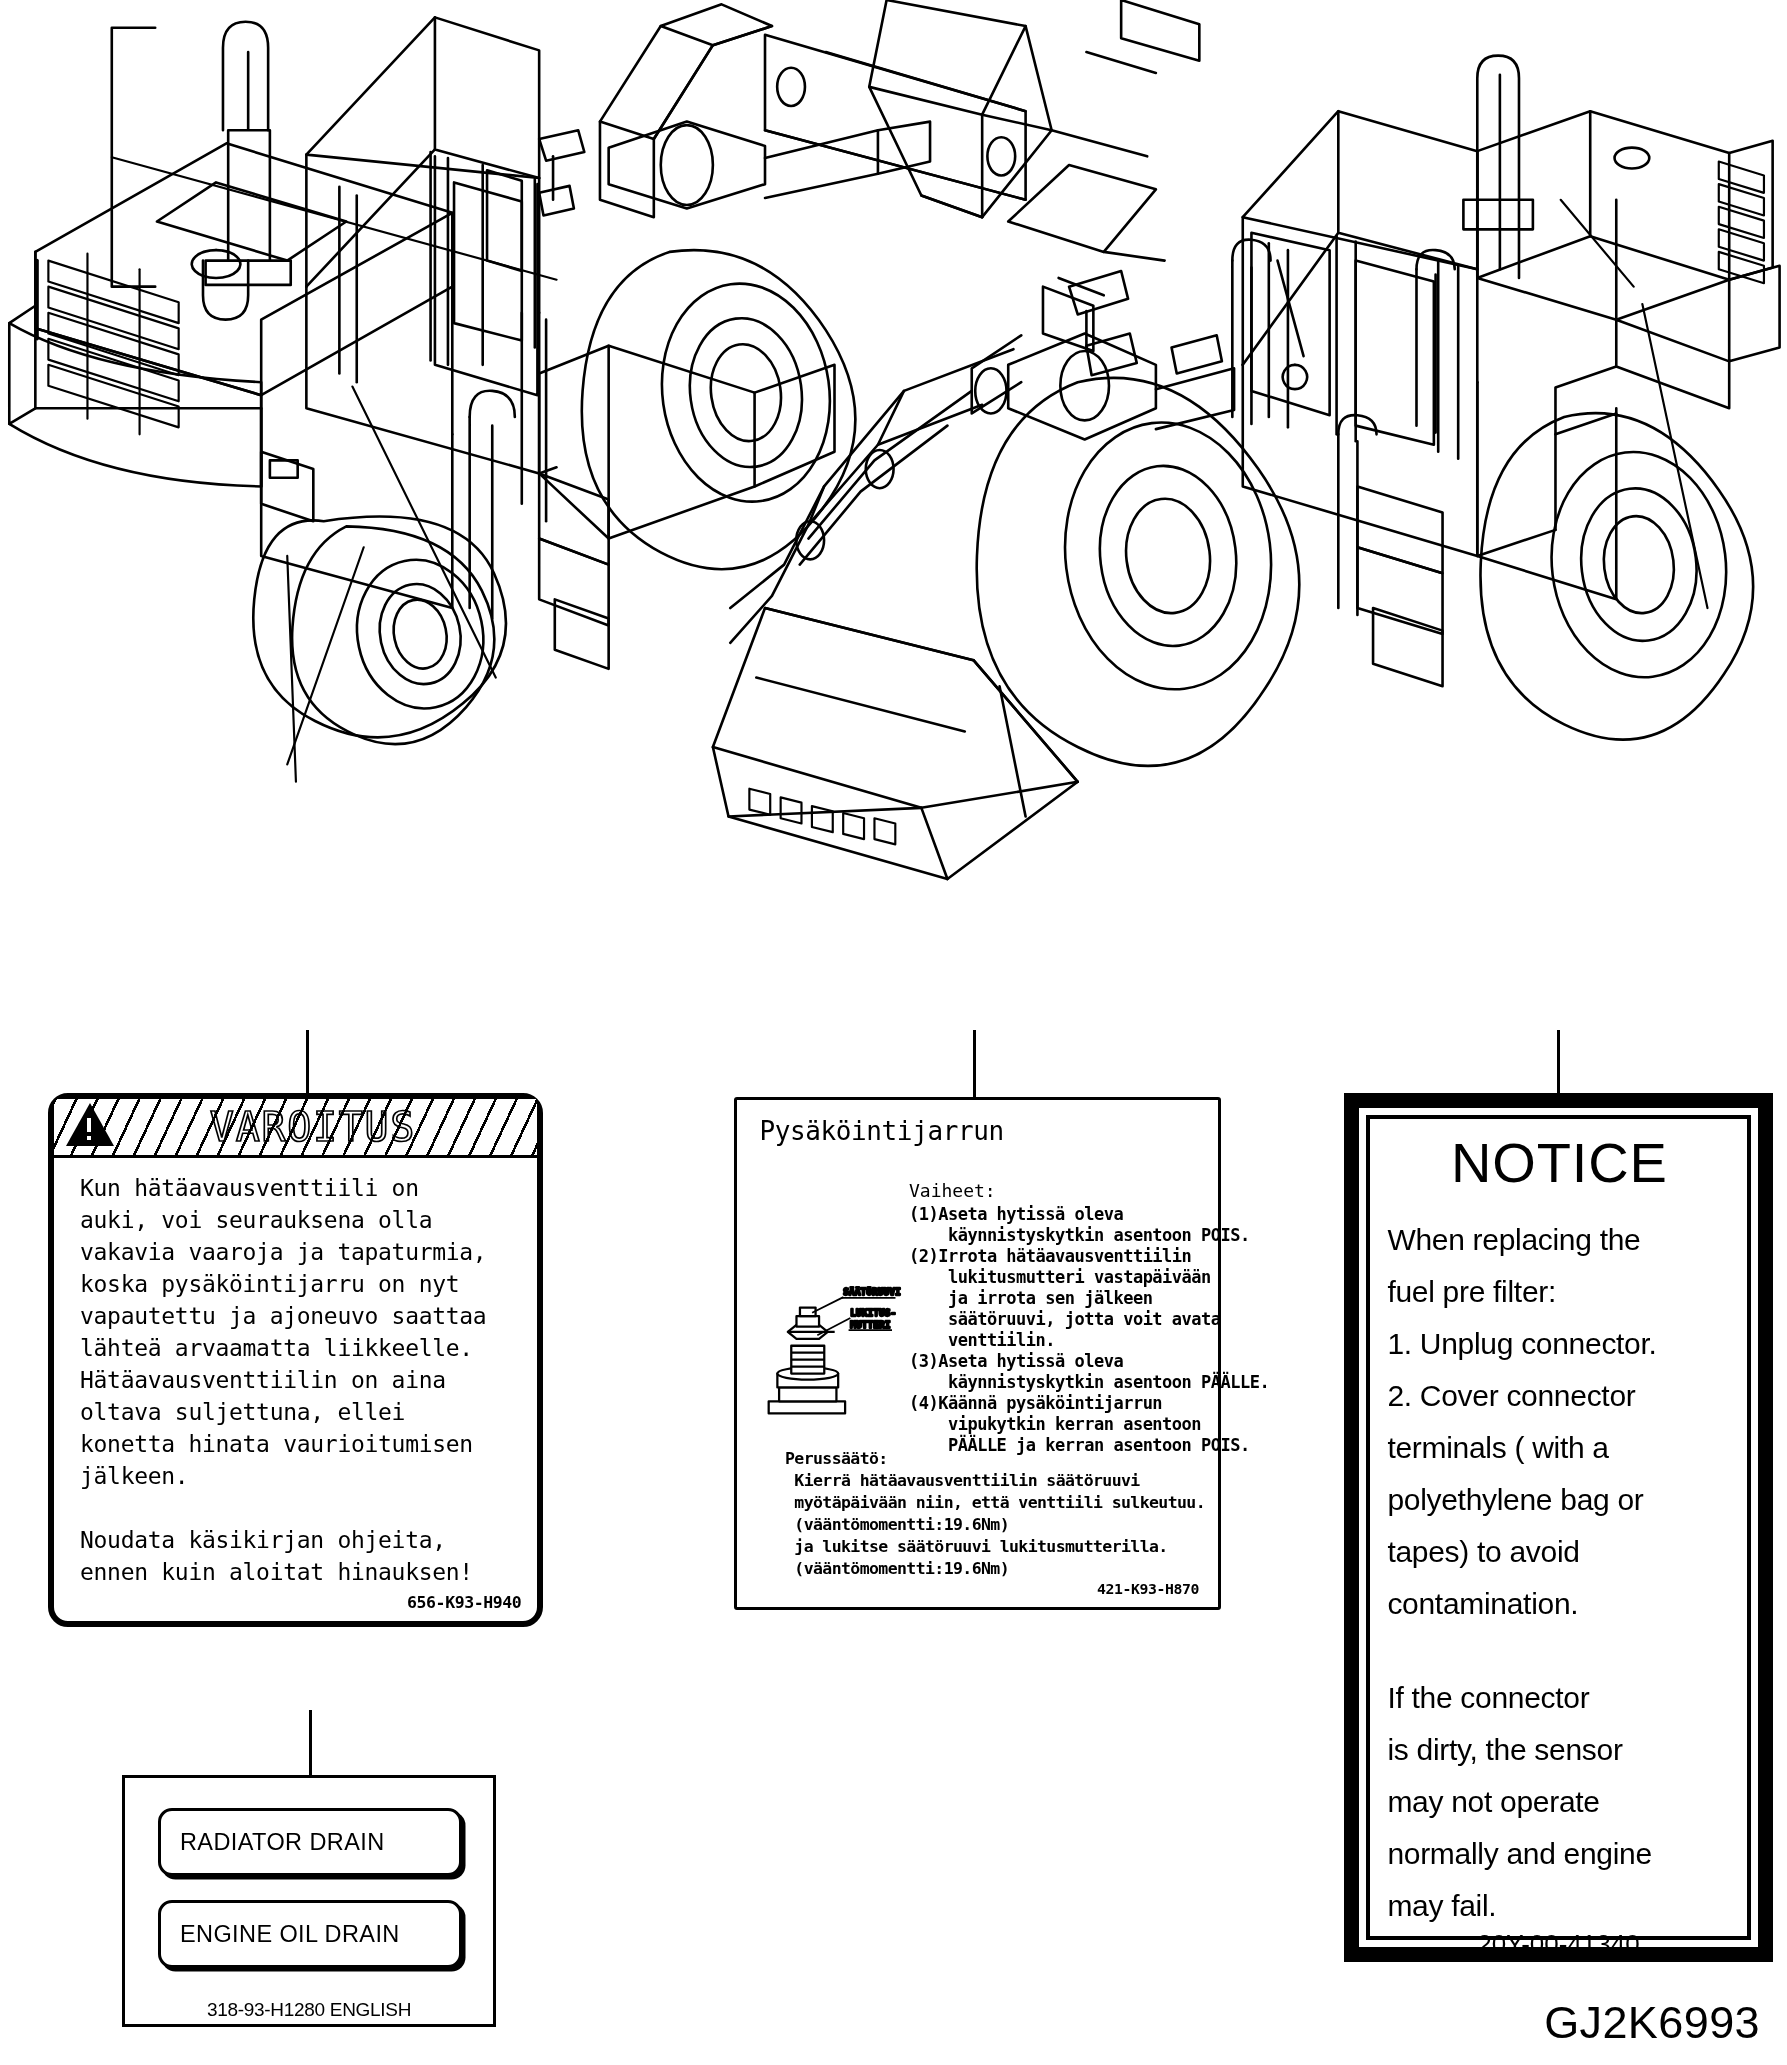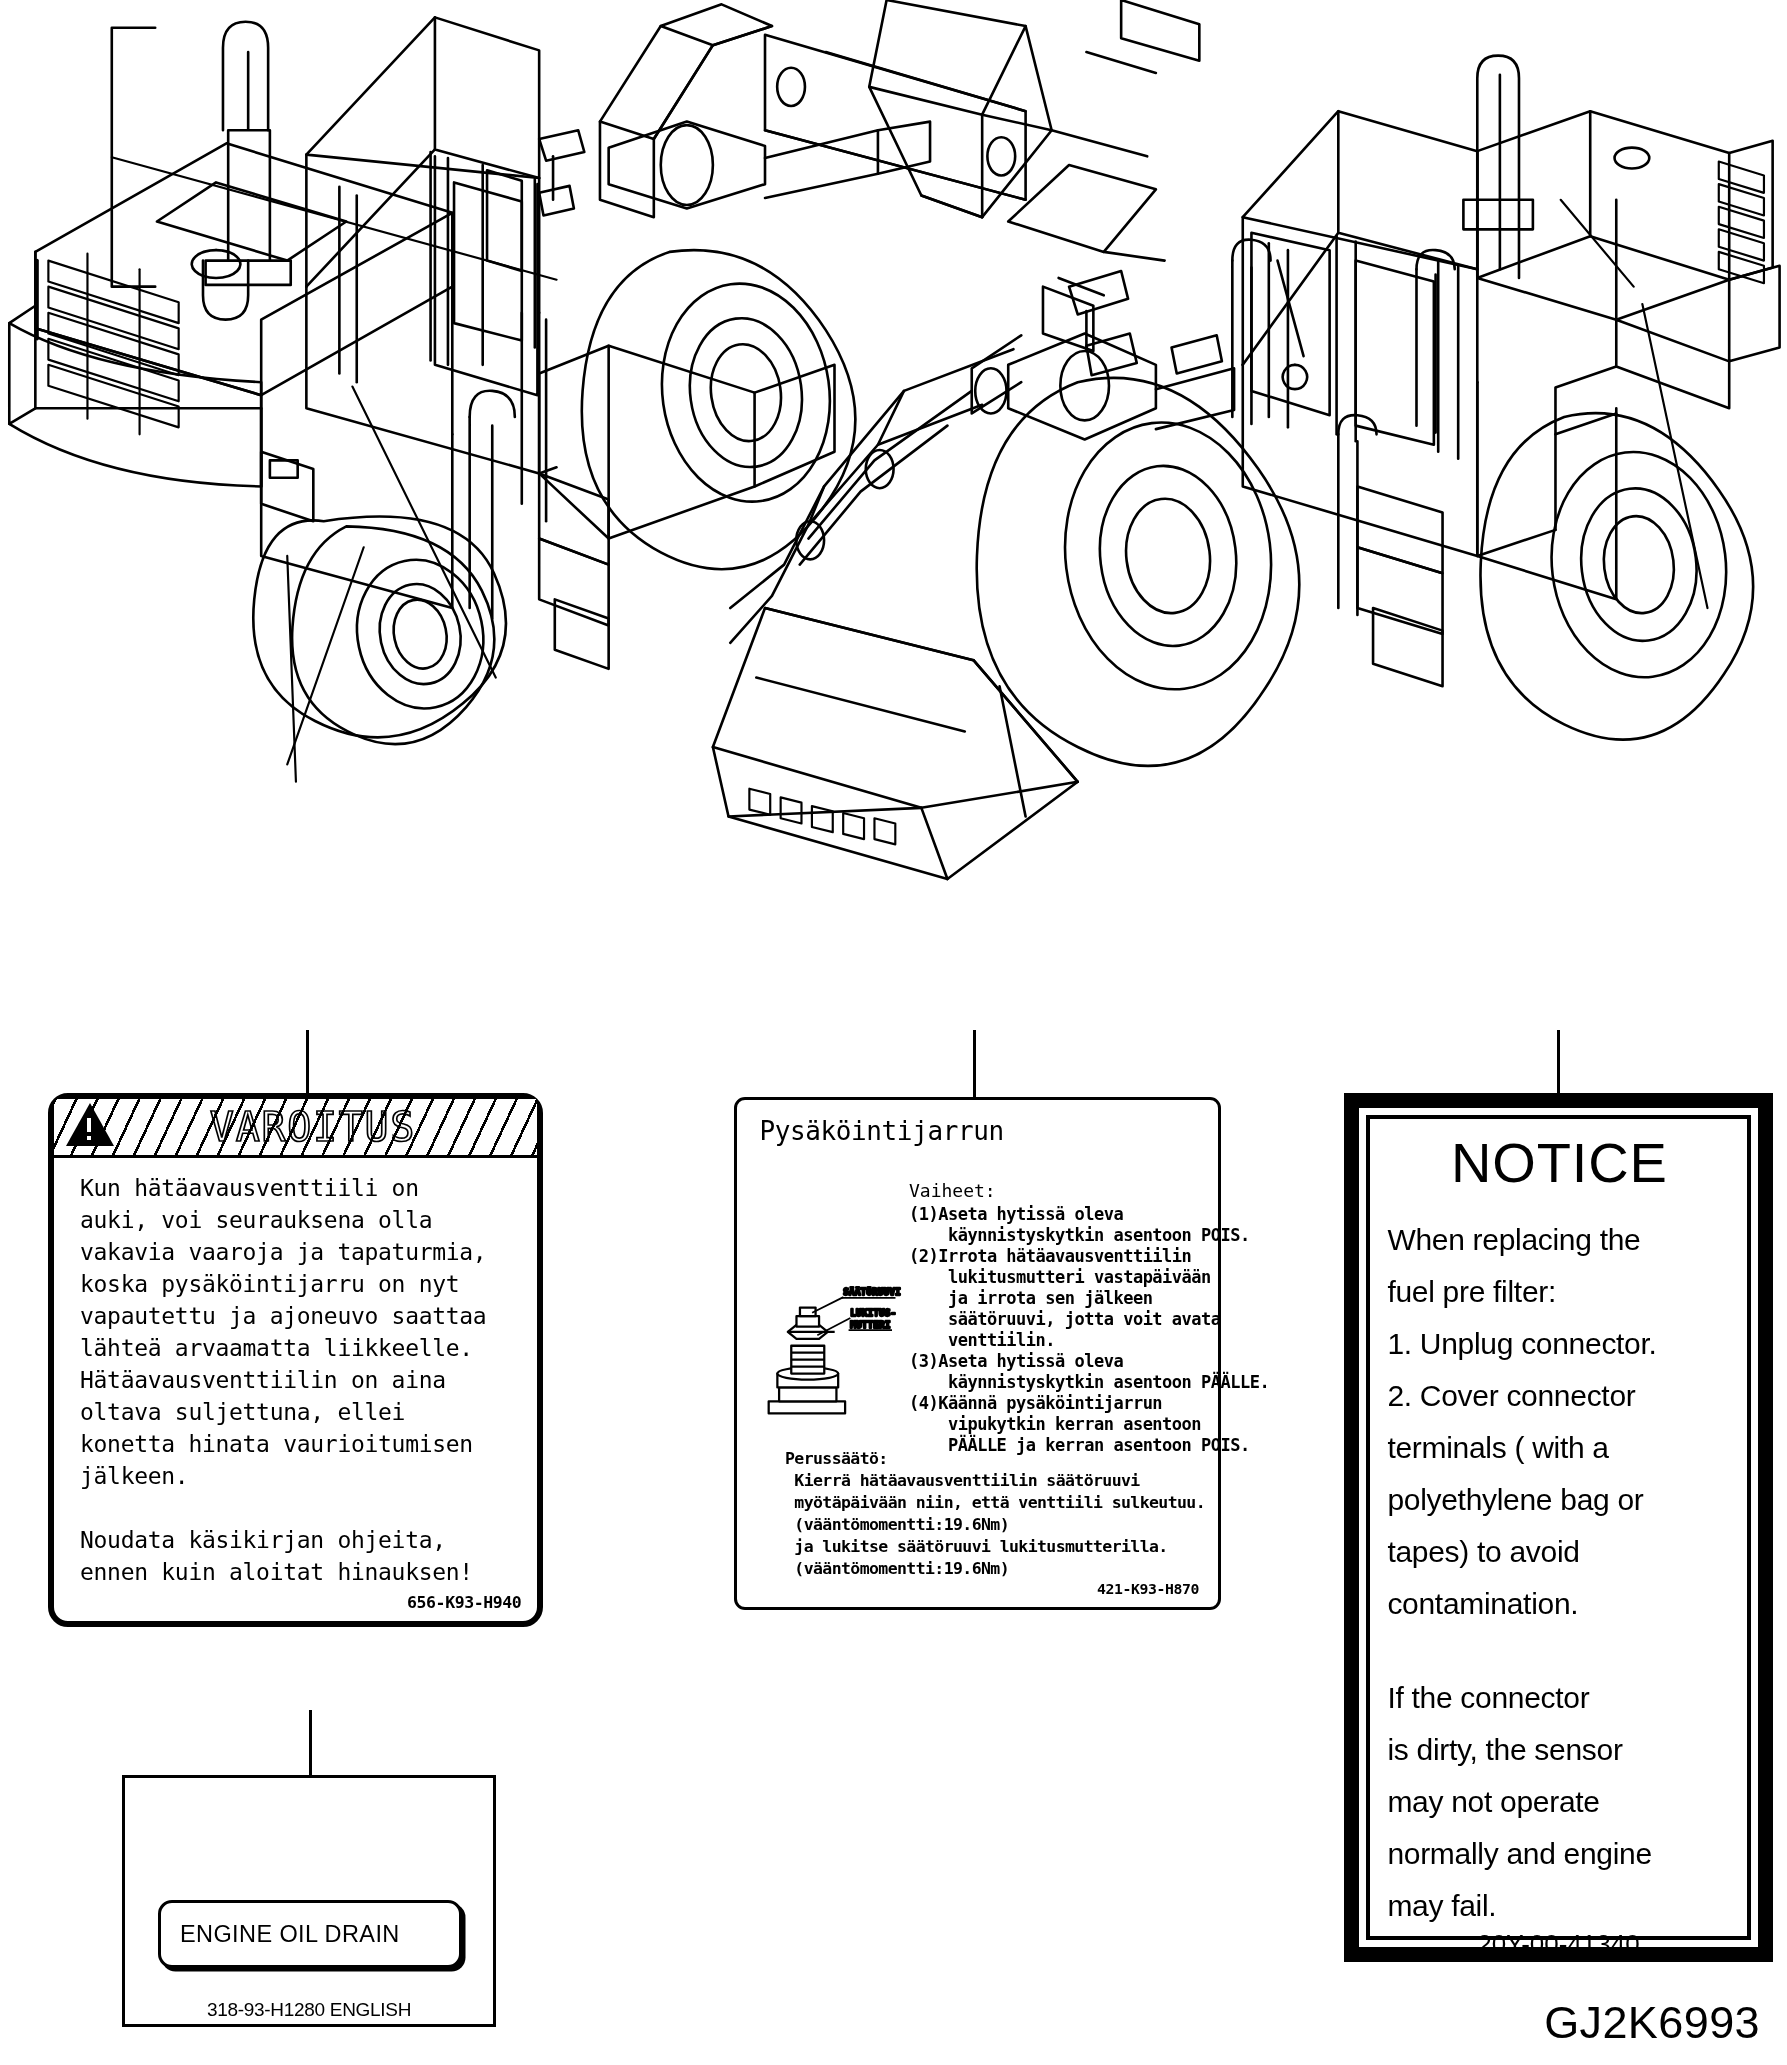--- a/index.html
+++ b/index.html
@@ -53,21 +53,21 @@
   }
   .warn-pn{
     position:absolute;right:15.6px;bottom:8.7px;
     font-family:"DejaVu Sans Mono",monospace;font-size:16.5px;font-weight:bold;
     letter-spacing:-0.4px;
   }
 
   
   .pb-label{
     position:absolute;left:734px;top:1097px;width:487px;height:513px;
-    border:3.5px solid #000;border-radius:11px;background:#fff;box-sizing:border-box;
+    border:3.5px solid #000;border-radius:3px;background:#fff;box-sizing:border-box;
   }
   .pb-title{
     position:absolute;left:22.6px;top:15.6px;
     font-family:"DejaVu Sans Mono",monospace;font-size:26px;letter-spacing:-0.4px;
   }
   .pb-steps-head{
     position:absolute;left:172px;top:80px;
     font-family:"DejaVu Sans Mono",monospace;font-size:18px;
   }
   .pb-steps{
@@ -511,20 +511,23 @@
       <div class="notice-body2">If the connector
 is dirty, the sensor
 may not operate
 normally and engine
 may fail.</div>
       <div class="notice-pn">20Y-00-41340</div>
     </div>
   </div>
 
   <div class="drain-label">
+    <div class="drain-box drain-b1">
+      <span>RADIATOR DRAIN</span>
+    </div>
     <div class="drain-box drain-b2">
       <span>ENGINE OIL DRAIN</span>
     </div>
     <div class="drain-pn">318-93-H1280  ENGLISH</div>
   </div>
 
   <div class="fig-id">GJ2K6993</div>
 
 </div>
 

